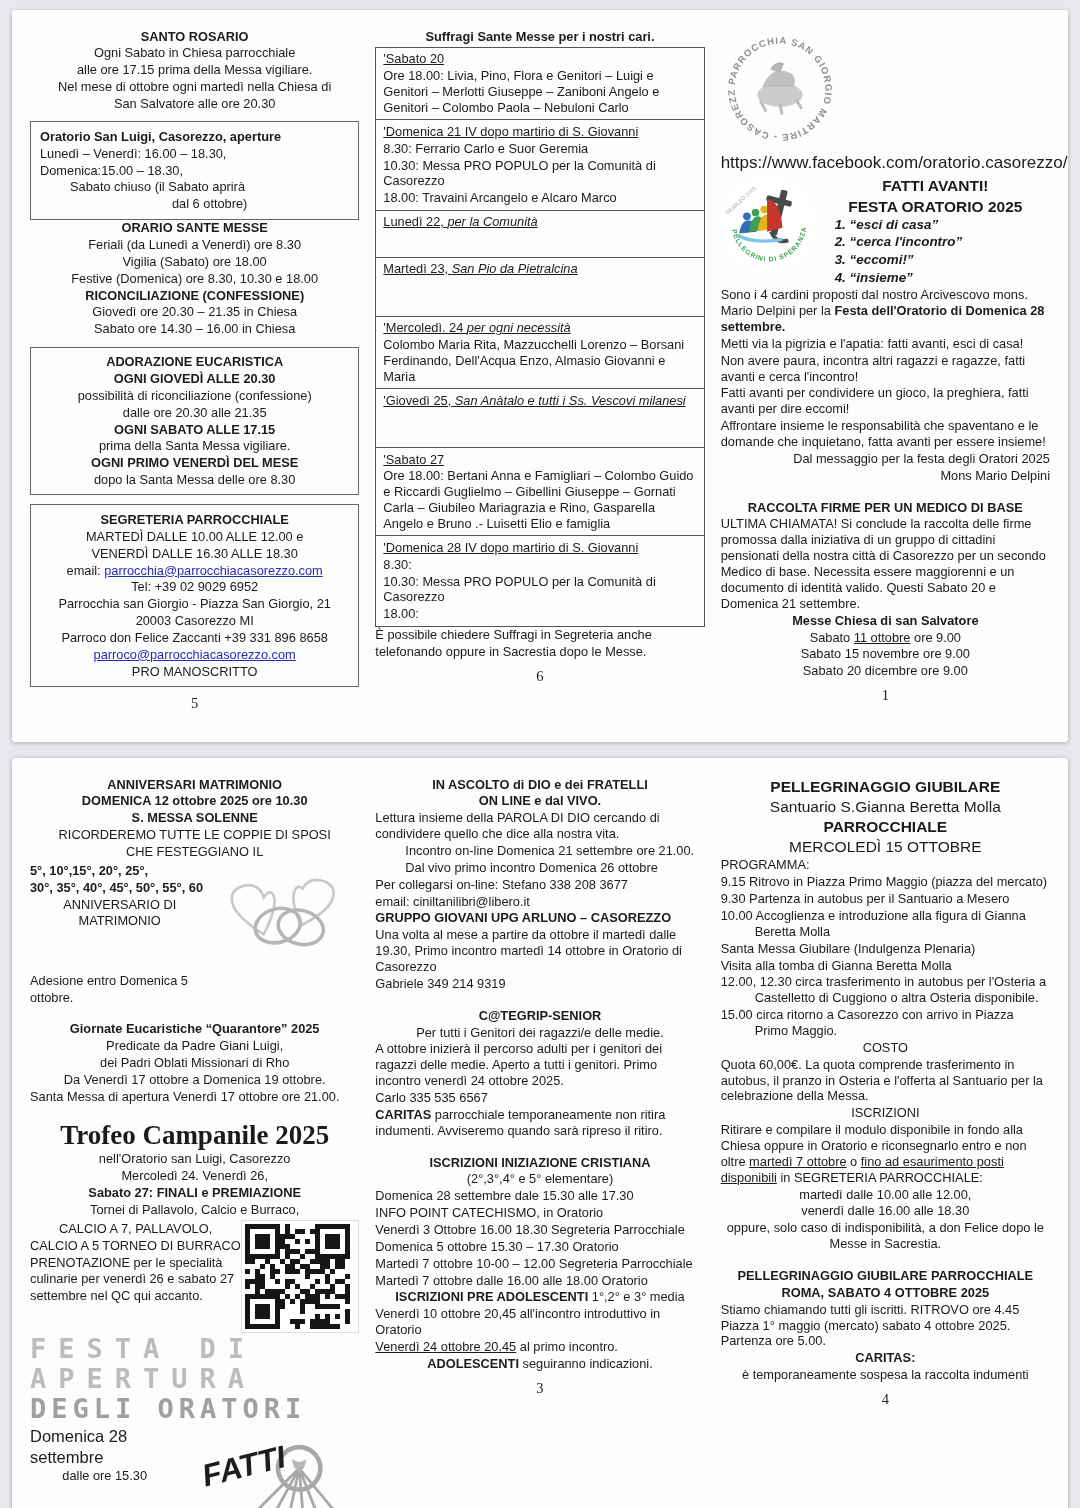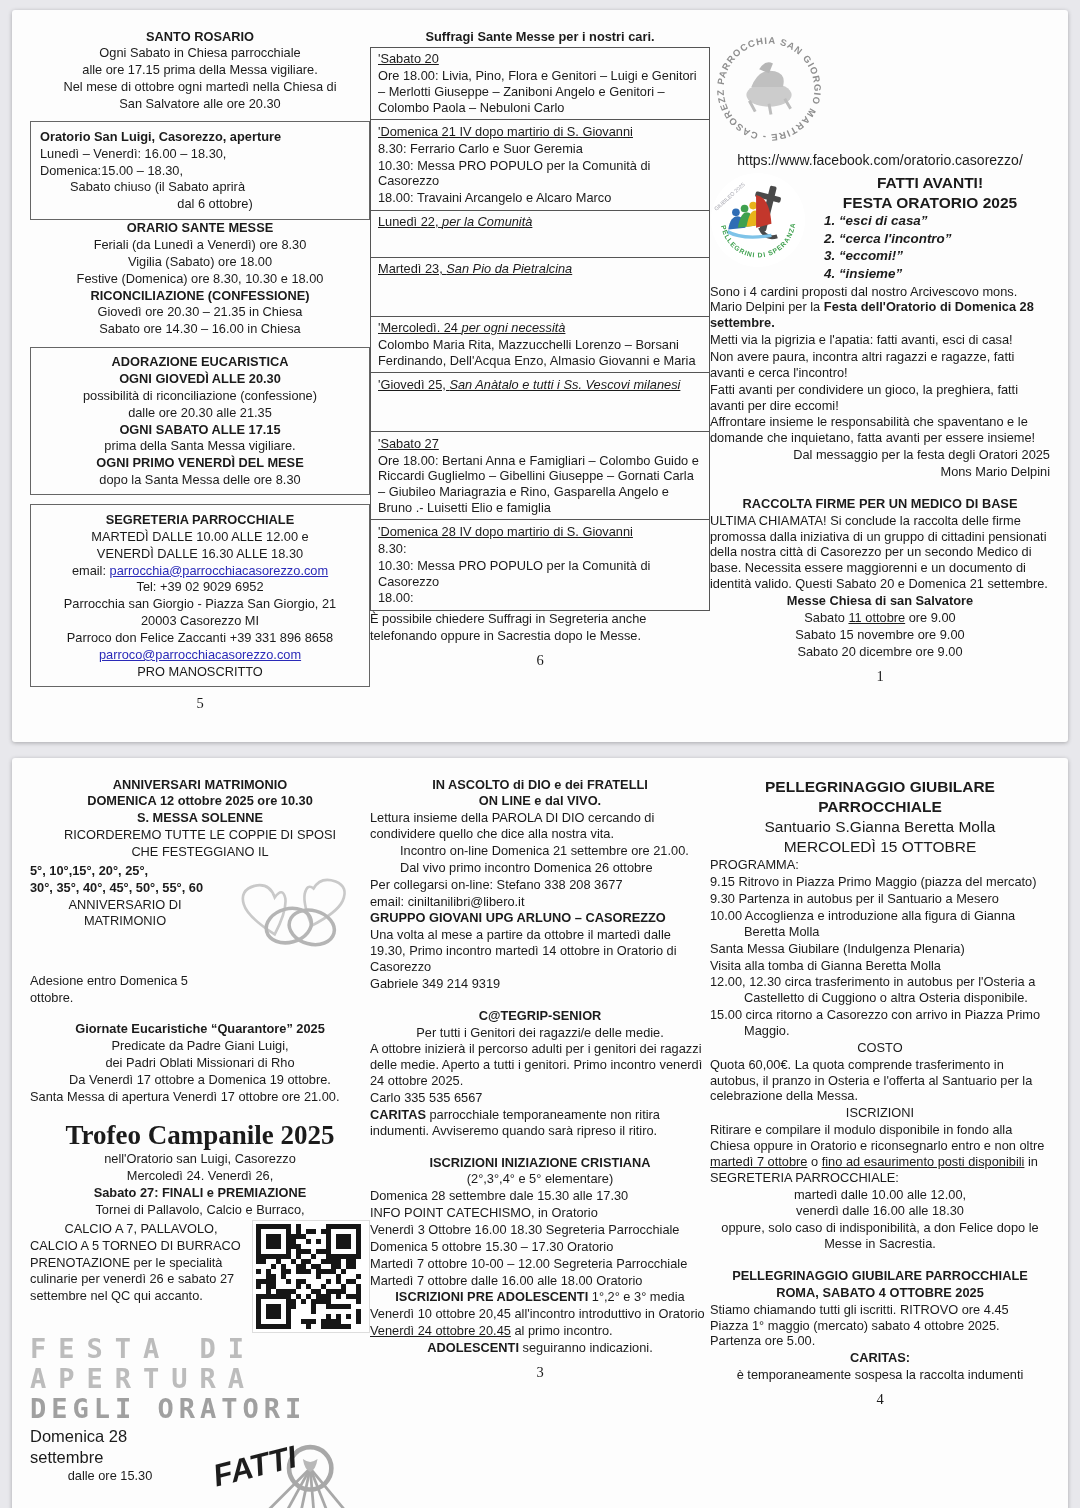--- a/index.html
+++ b/index.html
@@ -5,21 +5,21 @@
   html,body{margin:0;padding:0;}
   body{
     width:1080px; background:#e8e8ec;
     font-family:"Liberation Sans", sans-serif;
     color:#1b1b1b;
     -webkit-font-smoothing:antialiased;
   }
   .sheet{
     background:#fdfdfd; margin:0 12px; border-radius:3px;
     box-shadow:0 1px 4px rgba(0,0,0,.28);
-    display:flex; padding:18px 18px 10px;
+    display:flex; gap:16px; padding:18px 18px 10px;
     box-sizing:border-box;
   }
   .sheet-top{margin-top:10px; min-height:732px;}
   .sheet-bottom{margin-top:16px; min-height:716px;}
   .col{flex:1 1 0; min-width:0; font-size:12.8px; line-height:1.24;}
   .line{margin:0; padding:0.5px 0;}
   .c{text-align:center}
   .r{text-align:right}
   .h{font-weight:bold; text-align:center}
   .b{font-weight:bold}
@@ -32,21 +32,21 @@
   .box{border:1.4px solid #666; padding:6px 9px; margin-top:9px;}
   .mtable{border:1.6px solid #555; margin-top:2px;}
   .mrow{border-bottom:1.6px solid #555; padding:3px 7px;}
   .mrow:last-child{border-bottom:none;}
   .frow{display:flex; align-items:flex-start; margin-top:2px;}
   .fcell{flex:1 1 auto; min-width:0;}
   .t1{font-size:17.5px}
   .t2{font-size:16px}
   .serifital{font-family:"Liberation Serif",serif; font-style:italic; font-size:25px; line-height:1.1;}
   .n39{font-size:16.5px}
-  .fburl{font-size:14px}
+  .fburl{font-size:17px}
   .big{font-size:15.5px}
   .big2{font-size:16.5px}
   .serifbold{font-family:"Liberation Serif",serif; font-weight:bold; font-size:27px; line-height:1.1;}
   .hang{padding-left:34px; text-indent:-34px;}
   .indent{padding-left:30px;}
   .pageno{text-align:center; font-family:"Liberation Serif",serif; font-size:14.5px; margin-top:7px;}
   .numlist{margin-left:14px; font-size:13.4px;}
   .blocky{font-family:"DejaVu Sans Mono",monospace; font-weight:bold; color:#bcbcbc;
           font-size:27px; letter-spacing:12px; line-height:1.08; white-space:nowrap; overflow:hidden;}
   .blocky2{color:#a0a0a0; letter-spacing:5px;}
@@ -754,22 +754,22 @@
       <div class="line "><span>Martedì 7 ottobre 10-00 – 12.00 Segreteria Parrocchiale</span></div>
       <div class="line "><span>Martedì 7 ottobre dalle 16.00 alle 18.00 Oratorio</span></div>
       <div class="line c gap"><span class="sb">ISCRIZIONI PRE ADOLESCENTI</span><span> 1°,2° e 3° media</span></div>
       <div class="line "><span>Venerdì 10 ottobre 20,45 all'incontro introduttivo in Oratorio</span></div>
       <div class="line "><span class="su">Venerdì 24 ottobre 20.45</span><span> al primo incontro.</span></div>
       <div class="line c gap"><span class="sb">ADOLESCENTI</span><span> seguiranno indicazioni.</span></div>
       <div class="line pageno"><span>3</span></div>
     </div>
   <div class="col">
       <div class="line h big"><span>PELLEGRINAGGIO GIUBILARE</span></div>
+      <div class="line c big"><span>Santuario S.Gianna Beretta Molla</span></div>
       <div class="line h big"><span>PARROCCHIALE</span></div>
-      <div class="line c big"><span>Santuario S.Gianna Beretta Molla</span></div>
       <div class="line c big"><span>MERCOLEDÌ 15 OTTOBRE</span></div>
       <div class="line gap"><span>PROGRAMMA:</span></div>
       <div class="line hang"><span>9.15 Ritrovo in Piazza Primo Maggio (piazza del mercato)</span></div>
       <div class="line hang"><span>9.30 Partenza in autobus per il Santuario a Mesero</span></div>
       <div class="line hang"><span>10.00 Accoglienza e introduzione alla figura di Gianna Beretta Molla</span></div>
       <div class="line gap"><span>Santa Messa Giubilare (Indulgenza Plenaria)</span></div>
       <div class="line gap"><span>Visita alla tomba di Gianna Beretta Molla</span></div>
       <div class="line hang"><span>12.00, 12.30 circa trasferimento in autobus per l'Osteria a Castelletto di Cuggiono o altra Osteria disponibile.</span></div>
       <div class="line hang"><span>15.00 circa ritorno a Casorezzo con arrivo in Piazza Primo Maggio.</span></div>
       <div class="line c gap"><span>COSTO</span></div>

